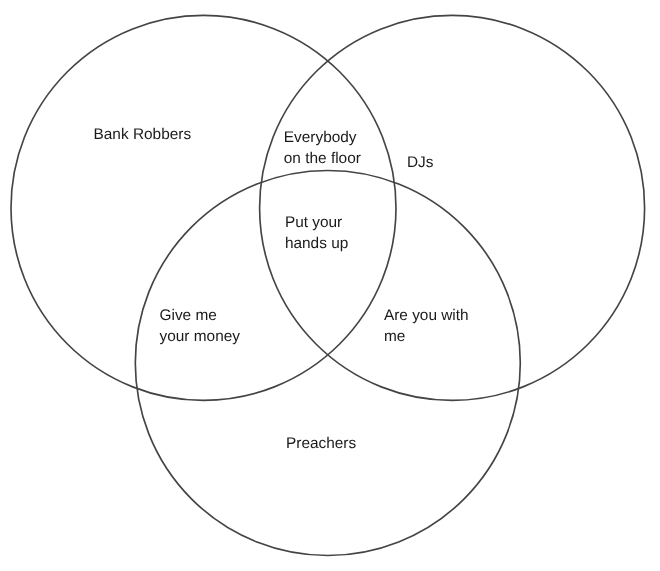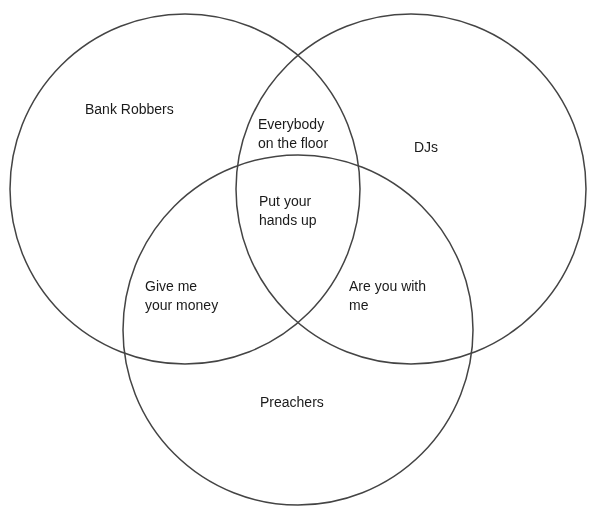--- a/index.html
+++ b/index.html
@@ -10,22 +10,22 @@
 </head>
 <body>
 
 <div class="canvas">
   <svg class="venn" width="600" height="519">
     <circle cx="185" cy="189" r="175" fill="none" stroke="#444" stroke-width="1.5"></circle>
     <circle cx="411" cy="189" r="175" fill="none" stroke="#444" stroke-width="1.5"></circle>
     <circle cx="298" cy="330" r="175" fill="none" stroke="#444" stroke-width="1.5"></circle>
   </svg>
 
-  <div class="lbl" style="left:85px; top:100px;">Bank Robbers</div>
-  <div class="lbl" style="left:414px; top:138px;text-align:right;">DJs</div>
+  <div class="lbl" style="left:85px; top:112px;">Bank Robbers</div>
+  <div class="lbl" style="left:370px; top:138px;text-align:right;">DJs</div>
   <div class="lbl" style="left:260px; top:393px;text-align:right;">Preachers</div>
   <div class="lbl" style="left:258px; top:115px;">Everybody
 on the floor</div>
   <div class="lbl" style="left:259px; top:192px;">Put your
 hands up</div>
   <div class="lbl" style="left:349px; top:277px;">Are you with
 me</div>
   <div class="lbl" style="left:145px; top:277px;">Give me
 your money</div>
 </div>

